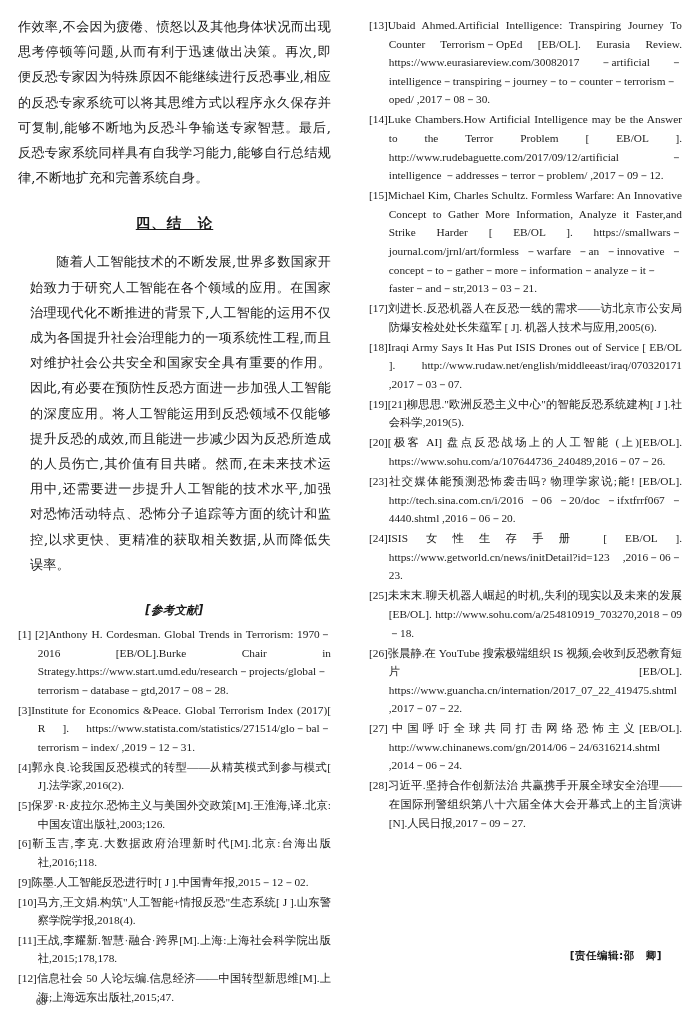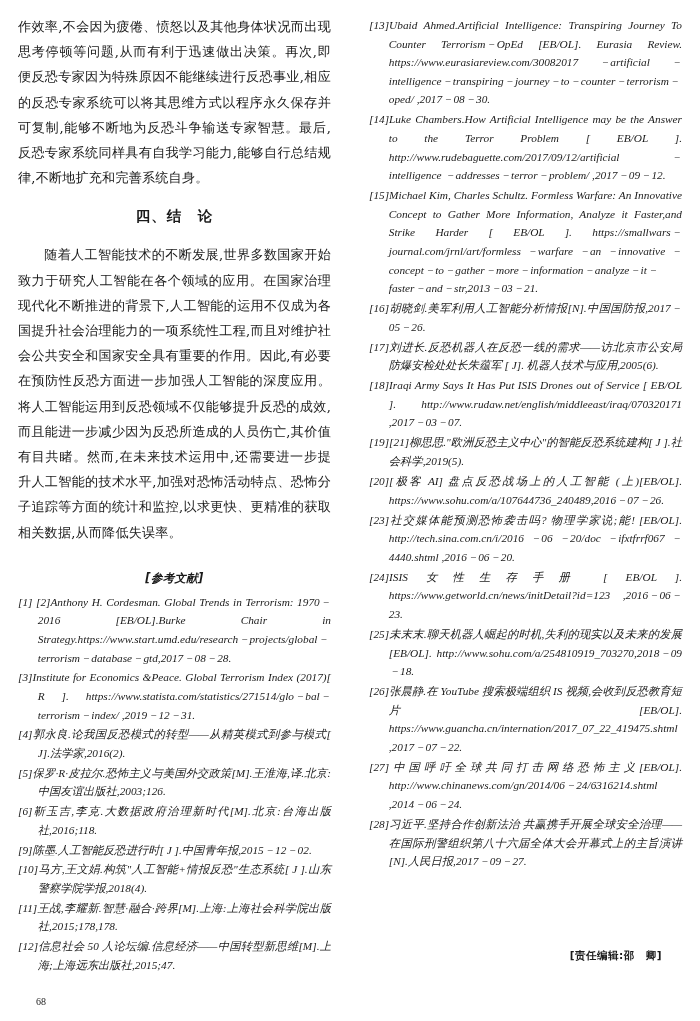--- a/index.html
+++ b/index.html
@@ -35,29 +35,30 @@
   .cn-para {
     font-family: "DejaVu Serif", "Liberation Serif", serif;
     font-size: 13.1px;
     line-height: 25.2px;
     text-align: justify;
     text-align-last: left;
     letter-spacing: 0.2px;
     margin: 0;
     text-justify: inter-ideograph;
   }
-  .cn-para.indent { text-indent: 2em; }
+  .cn-para.indent { text-indent: 2em; margin-left: 12px; }
 
   .section-heading {
     font-family: "DejaVu Sans", "Liberation Sans", sans-serif;
     font-weight: bold;
     font-size: 14.5px;
     text-align: center;
-    margin: 17px 0 16px 0;
+    margin: 24px 0 16px 0;
     letter-spacing: 1px;
+    text-decoration: underline;
   }
 
   .refs-heading {
     font-family: "DejaVu Sans", "Liberation Sans", sans-serif;
     font-weight: bold;
     font-size: 11.5px;
     text-align: center;
     margin: 26px 0 7px 0;
     letter-spacing: 0.3px;
     font-style: italic;
@@ -73,21 +74,20 @@
     font-family: "Liberation Serif", "DejaVu Serif", serif;
     font-size: 11.3px;
     line-height: 18.6px;
     text-align: justify;
     text-align-last: left;
     text-justify: inter-ideograph;
     padding-left: 1.75em;
     text-indent: -1.75em;
     margin: 0 0 1.2px 0;
     word-break: break-word;
-    font-style: italic;
   }
   .col-right .ref { margin-bottom: 1.4px; }
 
   
   .col-right .ref-list { margin-top: 2px; }
 
   .footer {
     position: absolute;
     left: 18px;
     right: 18px;
@@ -139,21 +139,20 @@
         <li class="ref">[11]王战,李耀新.智慧·融合·跨界[M].上海:上海社会科学院出版社,2015;178,178.</li>
         <li class="ref">[12]信息社会 50 人论坛编.信息经济——中国转型新思维[M].上海;上海远东出版社,2015;47.</li>
       </ul>
     </div>
 
     <div class="col col-right">
       <ul class="ref-list">
         <li class="ref">[13]Ubaid Ahmed.Artificial Intelligence: Transpiring Journey To Counter Terrorism－OpEd [EB/OL]. Eurasia Review. https://www.eurasiareview.com/30082017 －artificial －intelligence－transpiring－journey－to－counter－terrorism－oped/ ,2017－08－30.</li>
         <li class="ref">[14]Luke Chambers.How Artificial Intelligence may be the Answer to the Terror Problem [ EB/OL ]. http://www.rudebaguette.com/2017/09/12/artificial －intelligence －addresses－terror－problem/ ,2017－09－12.</li>
         <li class="ref">[15]Michael Kim, Charles Schultz. Formless Warfare: An Innovative Concept to Gather More Information, Analyze it Faster,and Strike Harder [ EB/OL ]. https://smallwars－journal.com/jrnl/art/formless －warfare －an －innovative －concept－to－gather－more－information－analyze－it－faster－and－str,2013－03－21.</li>
-        <li class="ref">[16]胡晓剑.美军利用人工智能分析情报[N].中国国防报,2017－05－26.</li>
         <li class="ref">[17]刘进长.反恐机器人在反恐一线的需求——访北京市公安局防爆安检处处长朱蕴军 [ J]. 机器人技术与应用,2005(6).</li>
         <li class="ref">[18]Iraqi Army Says It Has Put ISIS Drones out of Service [ EB/OL ]. http://www.rudaw.net/english/middleeast/iraq/070320171 ,2017－03－07.</li>
         <li class="ref">[19][21]柳思思."欧洲反恐主义中心"的智能反恐系统建构[ J ].社会科学,2019(5).</li>
         <li class="ref">[20][极客 AI] 盘点反恐战场上的人工智能 (上)[EB/OL]. https://www.sohu.com/a/107644736_240489,2016－07－26.</li>
         <li class="ref">[23]社交媒体能预测恐怖袭击吗? 物理学家说;能! [EB/OL]. http://tech.sina.com.cn/i/2016 －06 －20/doc －ifxtfrrf067 －4440.shtml ,2016－06－20.</li>
         <li class="ref">[24]ISIS 女性生存手册 [ EB/OL ]. https://www.getworld.cn/news/initDetail?id=123 ,2016－06－23.</li>
         <li class="ref">[25]未末末.聊天机器人崛起的时机,失利的现实以及未来的发展[EB/OL]. http://www.sohu.com/a/254810919_703270,2018－09－18.</li>
         <li class="ref">[26]张晨静.在 YouTube 搜索极端组织 IS 视频,会收到反恐教育短片[EB/OL]. https://www.guancha.cn/internation/2017_07_22_419475.shtml ,2017－07－22.</li>
         <li class="ref">[27]中国呼吁全球共同打击网络恐怖主义[EB/OL]. http://www.chinanews.com/gn/2014/06－24/6316214.shtml ,2014－06－24.</li>
         <li class="ref">[28]习近平.坚持合作创新法治 共赢携手开展全球安全治理——在国际刑警组织第八十六届全体大会开幕式上的主旨演讲[N].人民日报,2017－09－27.</li>

